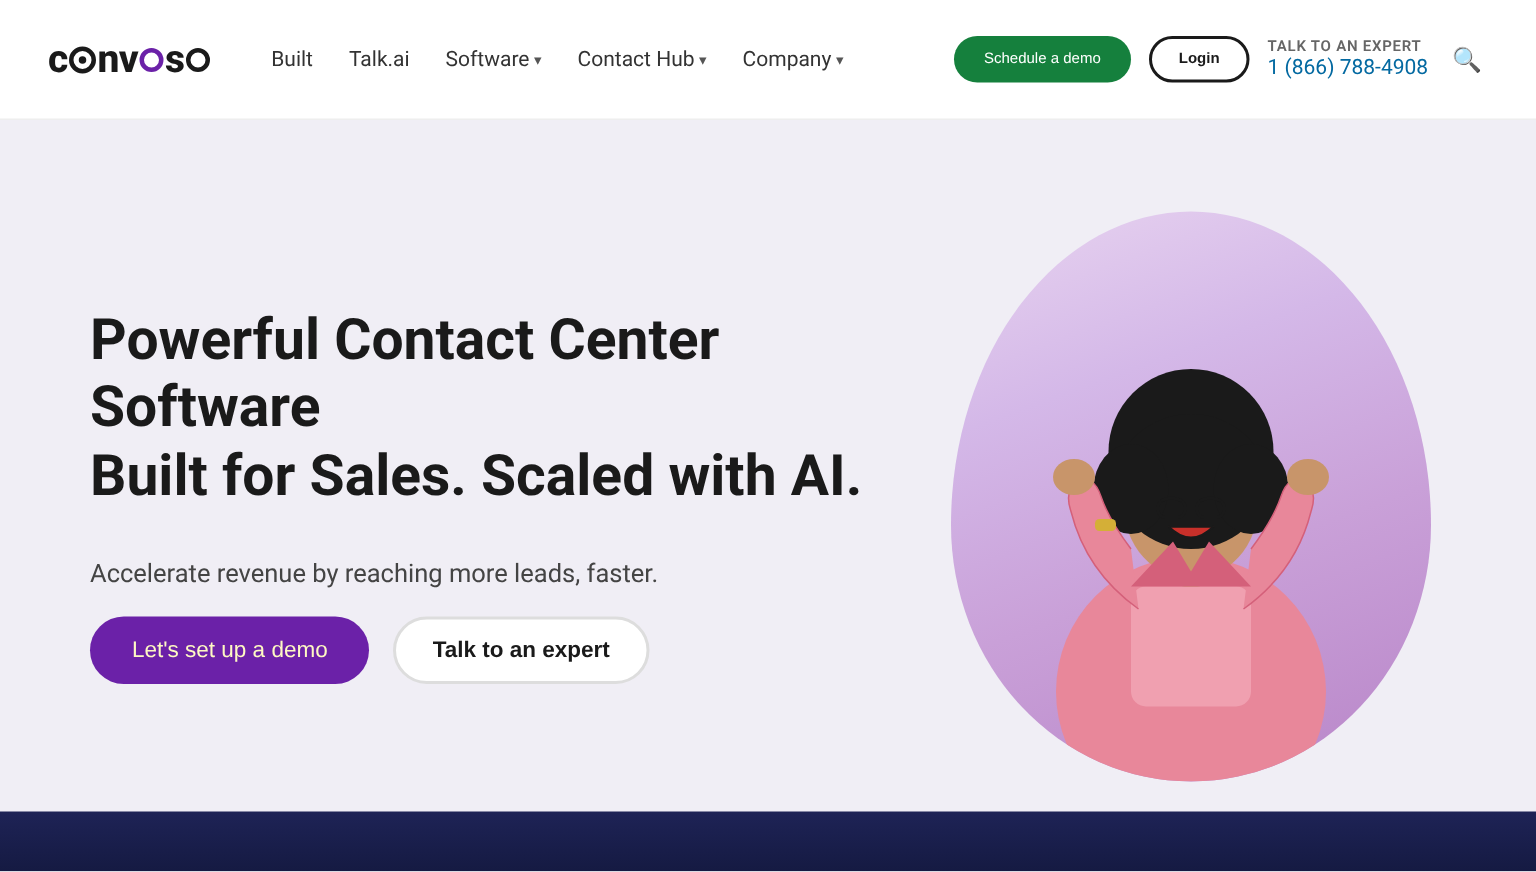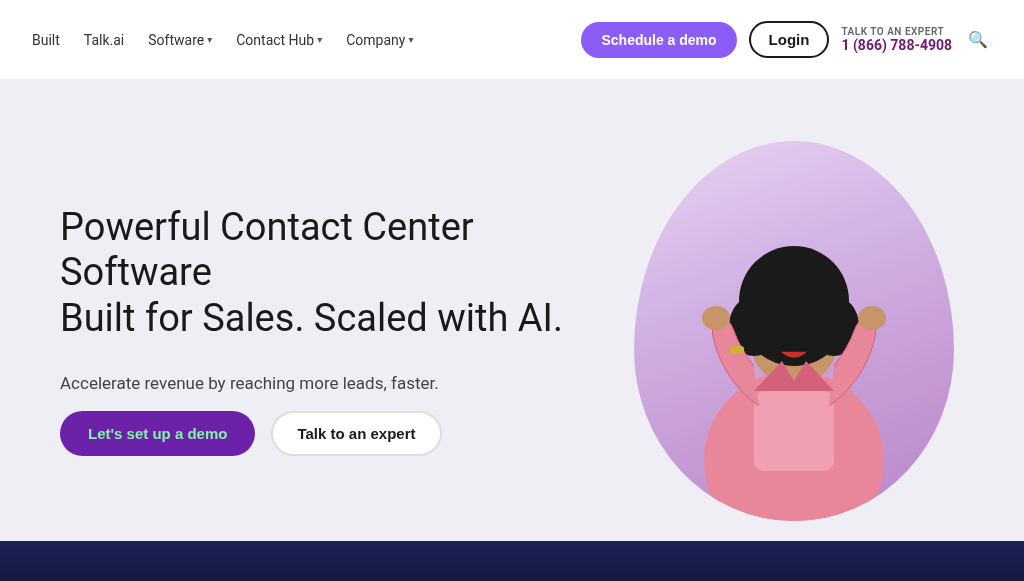--- a/index.html
+++ b/index.html
@@ -52,58 +52,58 @@
     }
 
     .nav-actions {
       display: flex;
       align-items: center;
       gap: 12px;
       margin-left: auto;
     }
 
     .btn-demo {
-      background: #8b5cf6;
+      background: #15803d;
       color: #fff;
       border: none;
       border-radius: 999px;
       padding: 10px 20px;
-      font-size: 14px;
-      font-weight: 700;
+      font-size: 10px;
+      font-weight: 400;
       cursor: pointer;
       white-space: nowrap;
     }
 
     .btn-login {
       background: transparent;
       color: #1a1a1a;
       border: 2px solid #1a1a1a;
       border-radius: 999px;
       padding: 8px 18px;
-      font-size: 15px;
+      font-size: 10px;
       font-weight: 600;
       cursor: pointer;
     }
 
     .talk-expert {
       display: flex;
       flex-direction: column;
       align-items: flex-start;
     }
     .talk-expert-label {
       font-size: 10px;
       color: #666;
       text-transform: uppercase;
       letter-spacing: 0.5px;
       font-weight: 600;
     }
     .talk-expert-phone {
       font-size: 14px;
-      font-weight: 700;
-      color: #701a75;
+      font-weight: 400;
+      color: #0369a1;
     }
 
     .search-icon-btn {
       background: none;
       border: none;
       cursor: pointer;
       padding: 4px;
       display: flex;
       align-items: center;
       justify-content: center;
@@ -123,47 +123,47 @@
     }
 
     .hero-content {
       flex: 1;
       max-width: 520px;
       z-index: 2;
     }
 
     .hero-title {
       font-size: 38px;
-      font-weight: 400;
+      font-weight: 700;
       color: #1a1a1a;
       line-height: 1.2;
       margin-bottom: 32px;
     }
 
     .hero-subtitle {
       font-size: 17px;
       color: #444;
       margin-bottom: 18px;
       font-weight: 400;
     }
 
     .hero-buttons {
       display: flex;
       gap: 16px;
       align-items: center;
     }
 
     .btn-hero-primary {
       background: #6b21a8;
-      color: #86efac;
+      color: #fef9c3;
       border: none;
       border-radius: 999px;
       padding: 14px 28px;
       font-size: 15px;
-      font-weight: 700;
+      font-weight: 400;
       cursor: pointer;
     }
 
     .btn-hero-secondary {
       background: #fff;
       color: #1a1a1a;
       border: 2px solid #ddd;
       border-radius: 999px;
       padding: 12px 24px;
       font-size: 15px;
@@ -212,20 +212,27 @@
       right: 0;
       height: 40px;
       background: linear-gradient(180deg, #1e2356 0%, #151a42 100%);
     }
   </style>
 </head>
 <body>
 
 <nav class="navbar">
 
+  <div class="logo">
+    <span class="logo-text">
+      c<span style="display:inline-block;width:18px;height:18px;border-radius:50%;border:3px solid #1a1a1a;margin:0 1px;vertical-align:middle;position:relative;top:-1px;">
+        <span style="display:block;width:5px;height:5px;background:#1a1a1a;border-radius:50%;position:absolute;top:50%;left:50%;transform:translate(-50%,-50%);"></span>
+      </span>nv<span style="display:inline-block;width:16px;height:16px;border-radius:50%;border:3px solid #6b21a8;margin:0 1px;vertical-align:middle;position:relative;top:-1px;"></span>s<span style="display:inline-block;width:16px;height:16px;border-radius:50%;border:3px solid #1a1a1a;margin:0 1px;vertical-align:middle;position:relative;top:-1px;"></span>
+    </span>
+  </div>
 
   <div class="nav-links">
     <span class="nav-link">Built</span>
     <span class="nav-link">Talk.ai</span>
     <span class="nav-link">
       <span>Software</span>
       <span class="chevron">▾</span>
     </span>
     <span class="nav-link">
       <span>Contact Hub</span>

